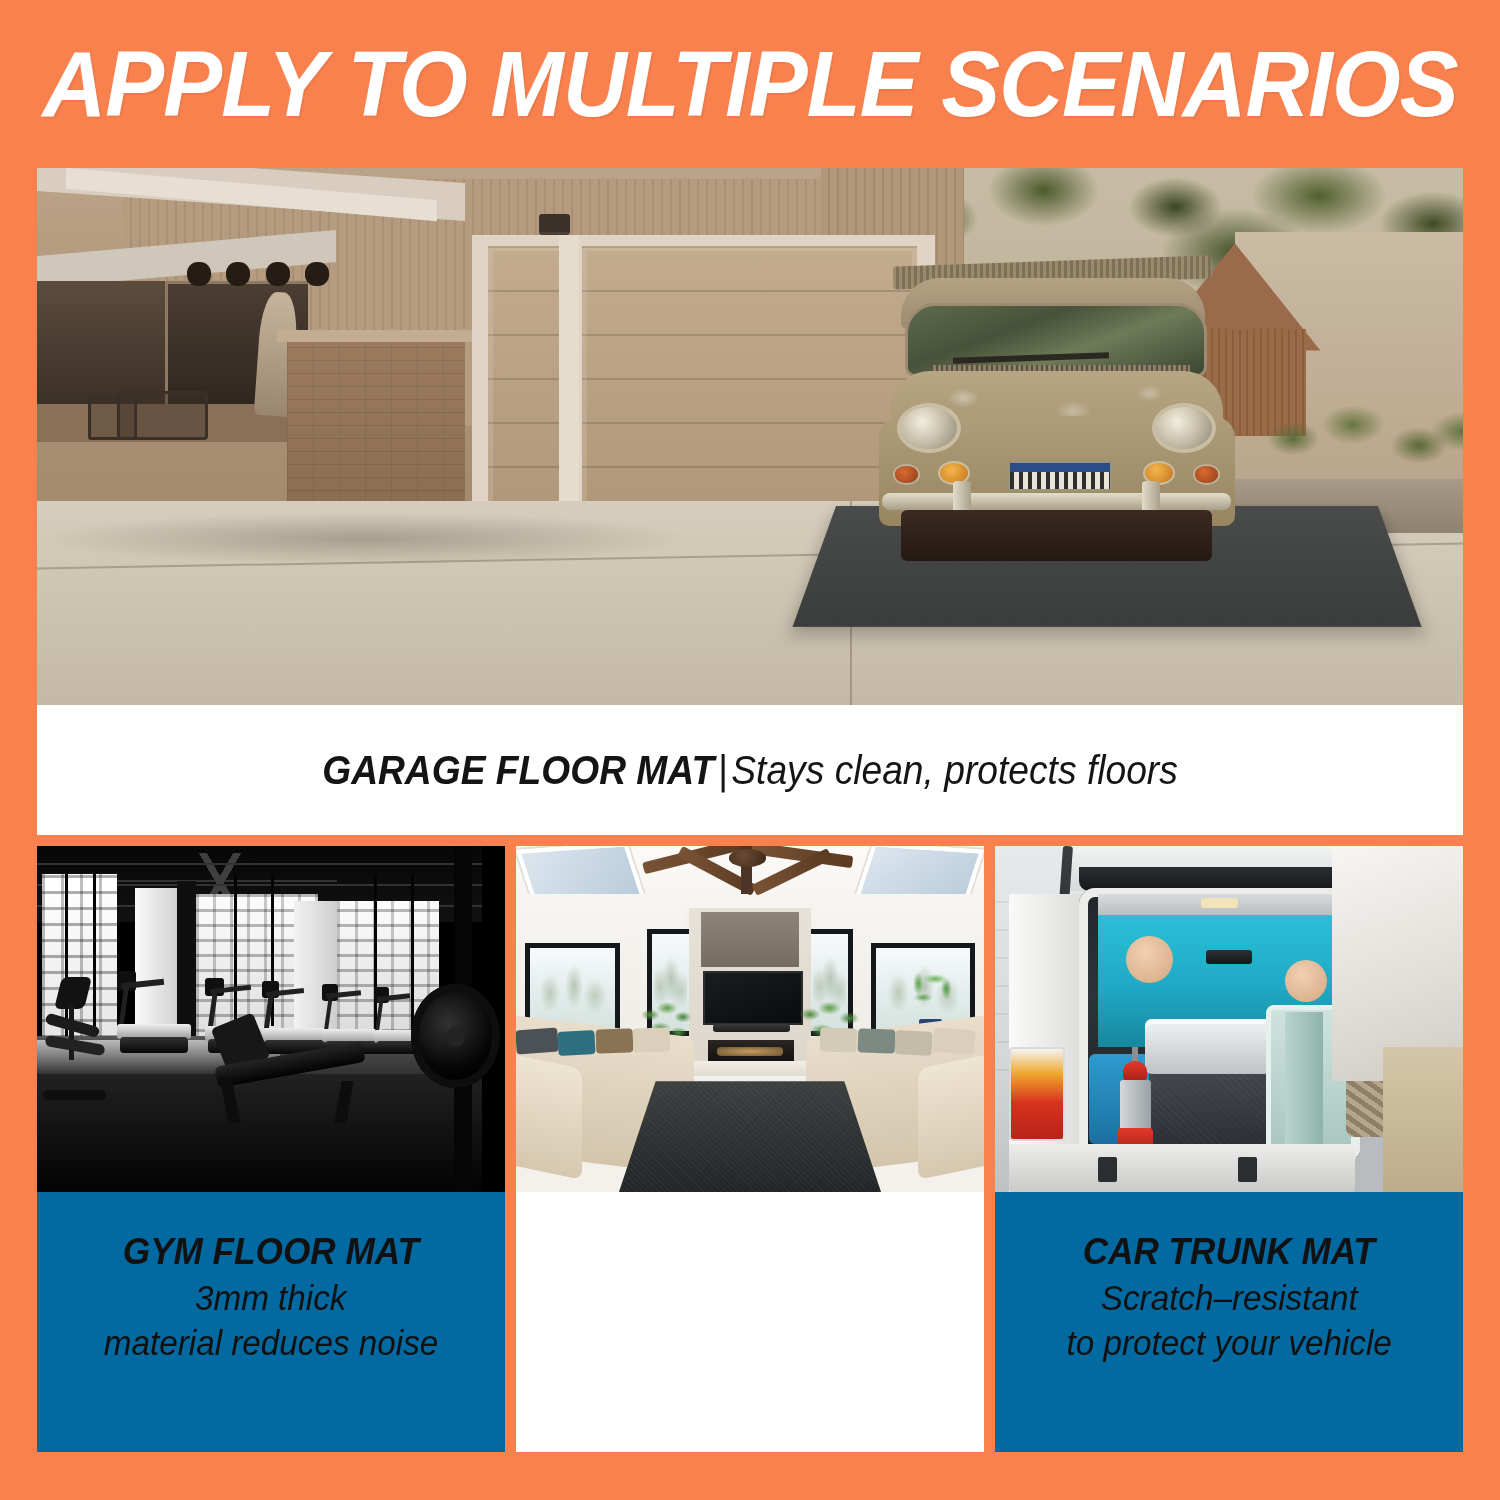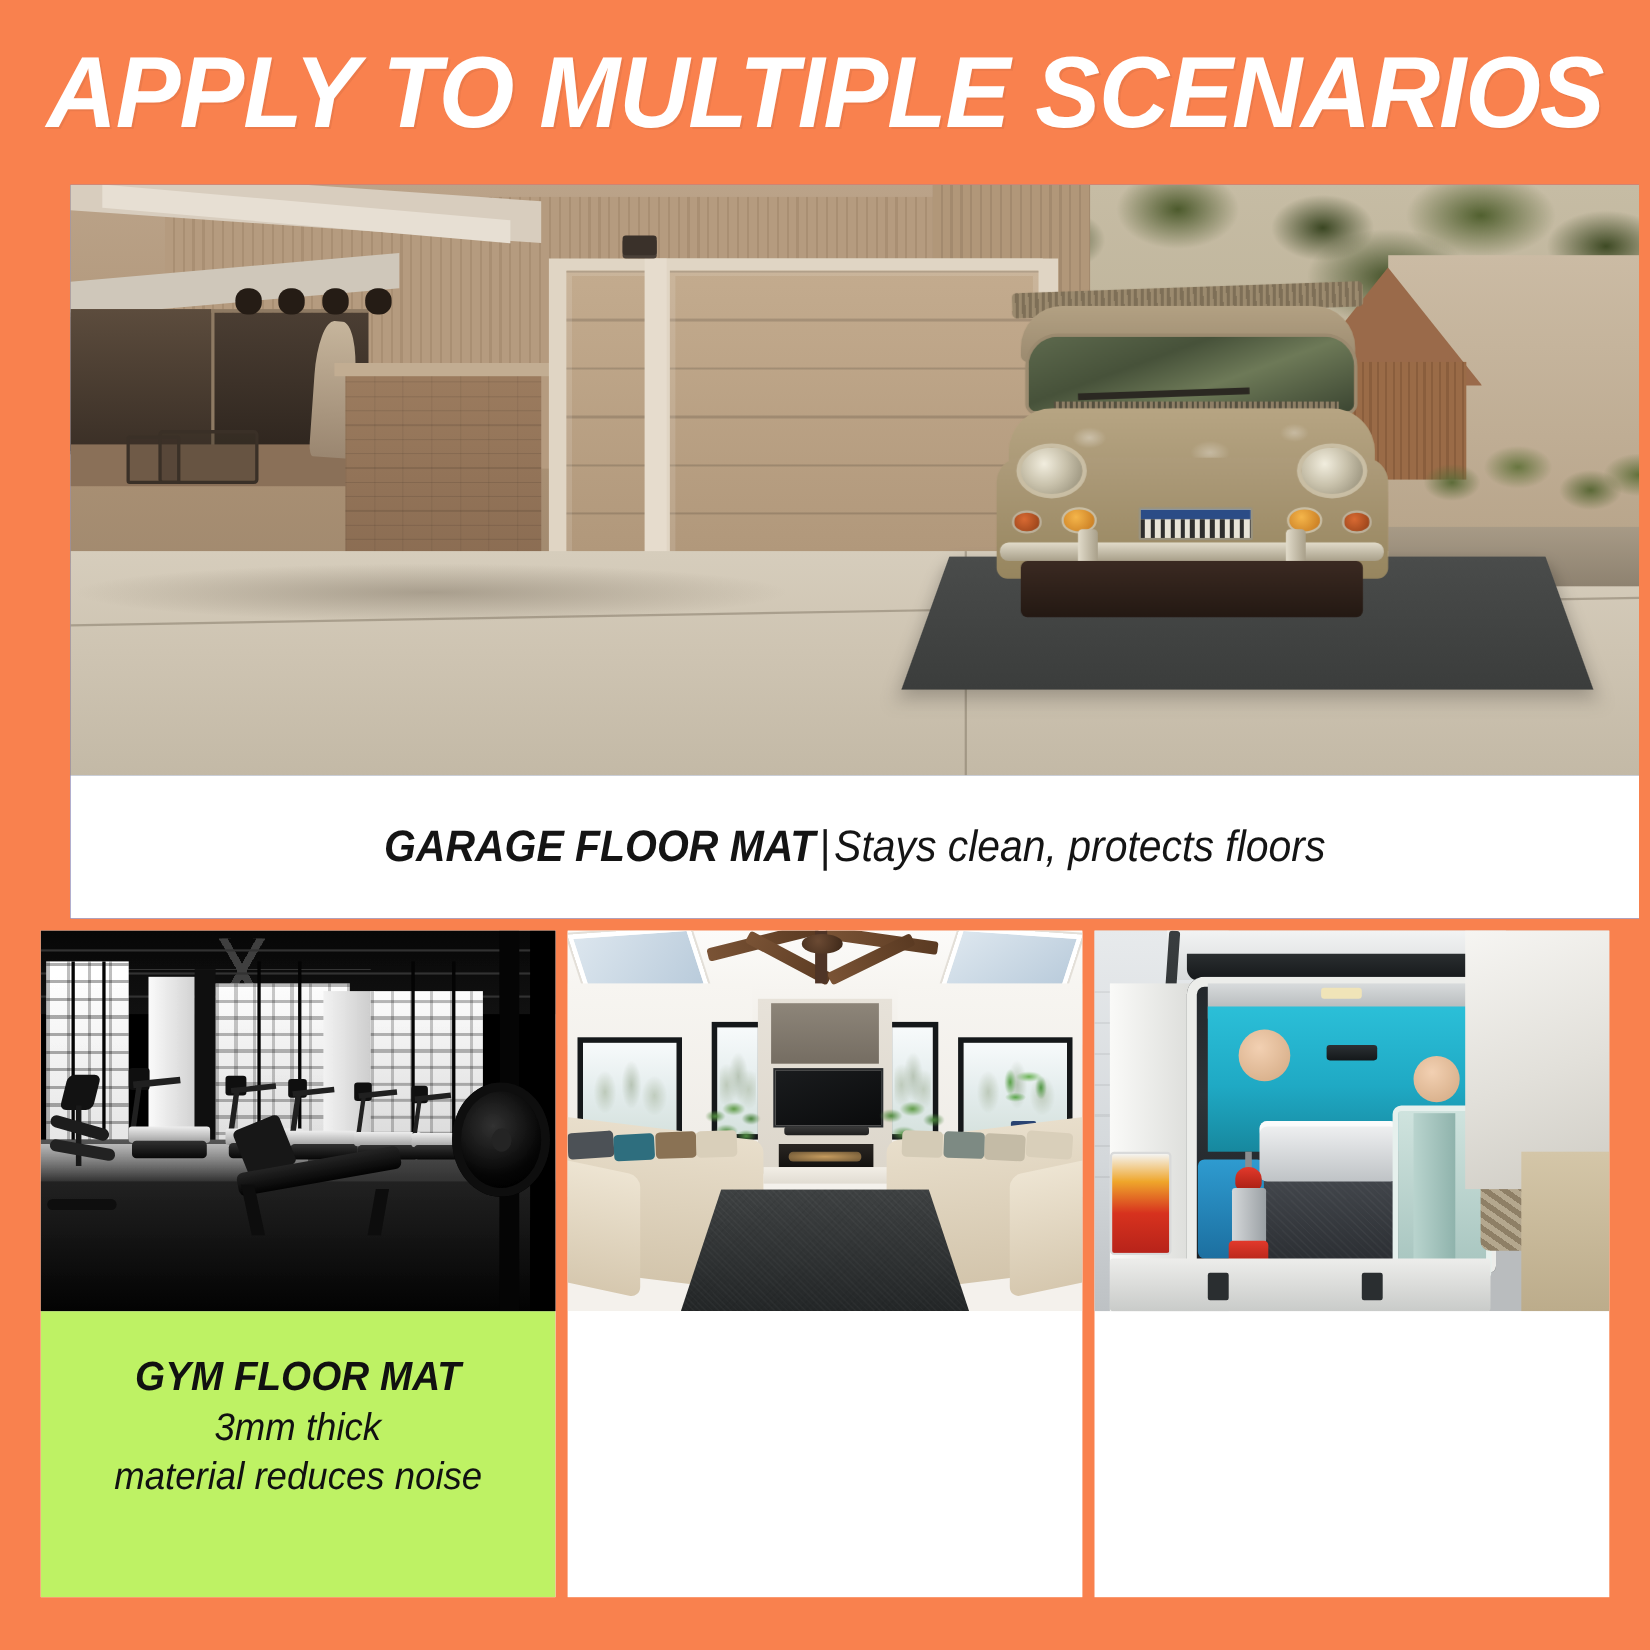--- a/index.html
+++ b/index.html
@@ -23,21 +23,21 @@
     letter-spacing:-1px;
     color:#FFFFFF;
     white-space:nowrap;
     transform:scaleX(0.96);
     text-shadow:2px 2px 0 rgba(0,0,0,0.05);
   }
 
   
   .card-top{
     position:absolute;left:37px;top:168px;width:1426px;height:667px;
-    background:#3b82f6;overflow:hidden;margin-left:27px;
+    background:#0f766e;overflow:hidden;
   }
   .photo-garage{
     position:absolute;left:0;top:0;width:1426px;height:537px;overflow:hidden;
     background:#B9A48E;
   }
   .cap-top{
     position:absolute;left:0;top:537px;width:1426px;height:130px;
     display:flex;align-items:center;justify-content:center;
     background:#FFFFFF;
   }
@@ -54,21 +54,21 @@
     position:absolute;left:37px;top:846px;width:1426px;height:606px;
     display:flex;justify-content:space-between;
   }
   .card{
     width:468px;height:606px;background:#FFFFFF;overflow:hidden;
     display:flex;flex-direction:column;
   }
   .card-photo{position:relative;width:468px;height:346px;overflow:hidden;}
   .card-cap{
     flex:1;display:flex;flex-direction:column;align-items:center;
-    justify-content:flex-start;padding-top:36px;background:#bef264;
+    justify-content:flex-start;padding-top:36px;background:#0369a1;
   }
   .cap-title{
     font-weight:bold;font-style:italic;font-size:37px;line-height:47px;
     color:#111;white-space:nowrap;transform:scaleX(0.95);
   }
   .cap-sub{
     font-weight:400;font-style:italic;font-size:35px;line-height:45px;
     color:#111;white-space:nowrap;transform:scaleX(0.95);
   }
 
@@ -726,16 +726,21 @@
           </div>
           <div class="tr-pillow"></div>
           <div class="tr-tail"></div>
           <div class="tr-bumper"></div>
           <div class="tr-latch" style="left:22%"></div>
           <div class="tr-latch" style="left:52%"></div>
           <div class="tr-sheetR"></div>
           <div class="tr-pant"></div>
         </div>
       </div>
+      <div class="card-cap">
+        <div class="cap-title">CAR TRUNK MAT</div>
+        <div class="cap-sub">Scratch–resistant</div>
+        <div class="cap-sub">to protect your vehicle</div>
+      </div>
     </div>
 
   </div>
 </div>
 
 </body></html>

